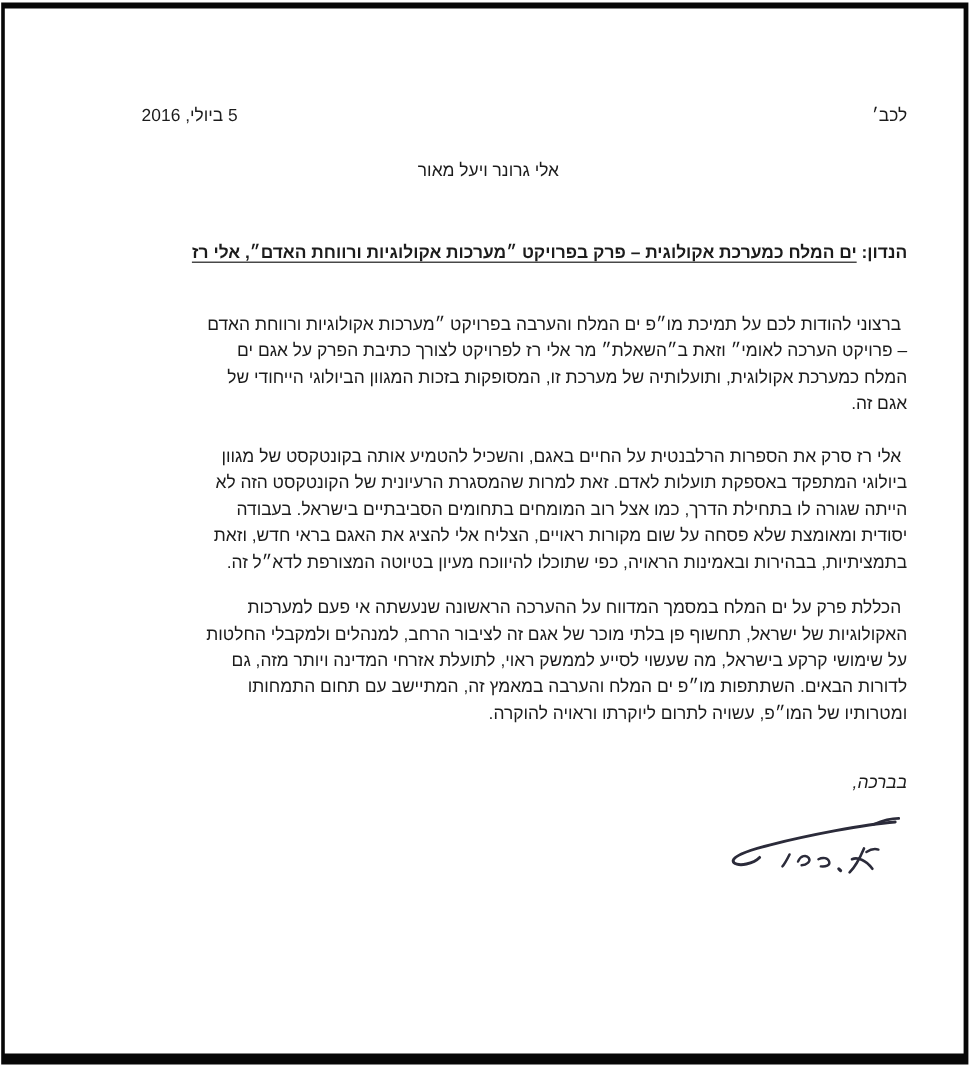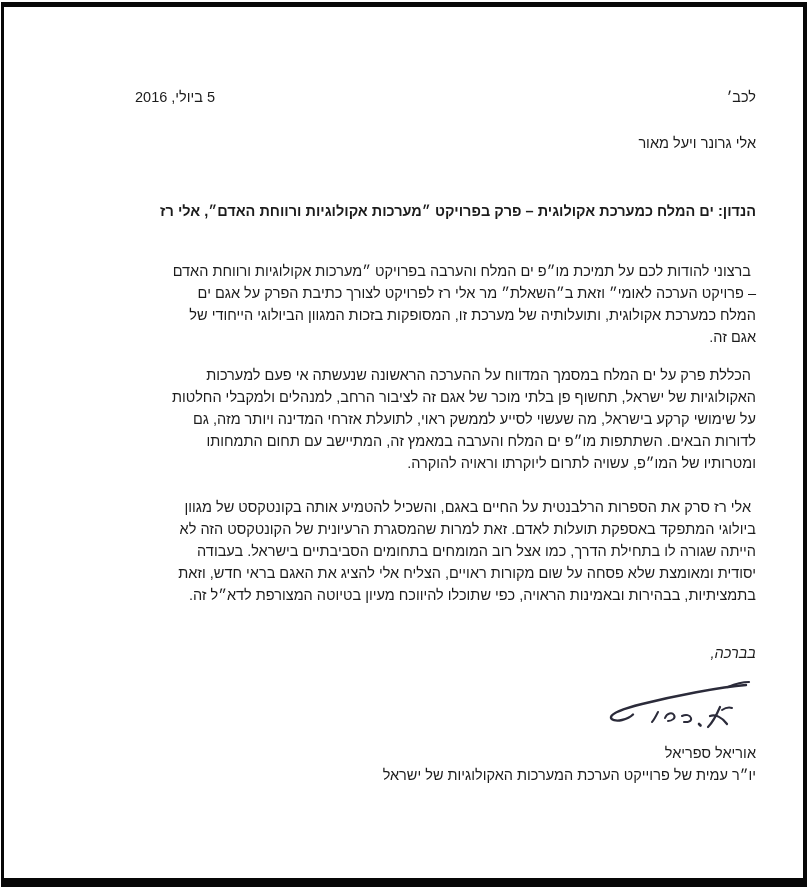--- a/index.html
+++ b/index.html
@@ -38,34 +38,36 @@
     line-height: 22px;
     text-align: right;
   }
   .header-row {
     margin-top: 86px;
     display: flex;
     justify-content: space-between;
     align-items: flex-start;
   }
   .date {
-    margin-left: 77px;
+    margin-left: 60px;
     text-align: center;
   }
   .recipient-block {
     margin-top: 24px;
+    text-align: center;
   }
   .recipient-block div {
     line-height: 22px;
   }
   .subject-line {
     margin-top: 46px;
     font-weight: bold;
   }
   .subject-underlined {
+    text-decoration: underline;
     text-underline-offset: 3px;
   }
   .greeting {
     margin-top: 24px;
   }
   .para {
     white-space: pre-line;
     text-indent: 5px;
     line-height: 22px;
   }
@@ -116,30 +118,30 @@
       <span>הנדון:</span>
       <span> </span>
       <span class="subject-underlined">ים המלח כמערכת אקולוגית – פרק בפרויקט ״מערכות אקולוגיות ורווחת האדם״, אלי רז</span>
     </div>
 
 
     <div class="para para-1">ברצוני להודות לכם על תמיכת מו״פ ים המלח והערבה בפרויקט ״מערכות אקולוגיות ורווחת האדם
 – פרויקט הערכה לאומי״  וזאת ב״השאלת״ מר אלי רז לפרויקט לצורך כתיבת הפרק על אגם ים
 המלח כמערכת אקולוגית, ותועלותיה של מערכת זו, המסופקות בזכות המגוון הביולוגי הייחודי של
 אגם זה.</div>
+    <div class="para para-2">אלי רז סרק את הספרות הרלבנטית על החיים באגם, והשכיל להטמיע אותה בקונטקסט של מגוון
+ביולוגי המתפקד באספקת תועלות לאדם. זאת למרות שהמסגרת הרעיונית של הקונטקסט הזה לא
+הייתה שגורה לו בתחילת הדרך, כמו אצל רוב המומחים בתחומים הסביבתיים בישראל. בעבודה
+יסודית ומאומצת שלא פסחה על שום מקורות ראויים, הצליח אלי להציג את האגם בראי חדש, וזאת
+בתמציתיות, בבהירות ובאמינות הראויה, כפי שתוכלו להיווכח מעיון בטיוטה המצורפת לדא״ל זה.</div>
     <div class="para para-3">הכללת פרק על ים המלח במסמך המדווח על ההערכה הראשונה שנעשתה אי פעם למערכות
 האקולוגיות של ישראל, תחשוף פן בלתי מוכר של אגם זה לציבור הרחב, למנהלים ולמקבלי החלטות
 על שימושי קרקע בישראל, מה שעשוי לסייע לממשק ראוי, לתועלת אזרחי המדינה ויותר מזה, גם
 לדורות הבאים.  השתתפות מו״פ ים המלח והערבה במאמץ זה, המתיישב עם תחום התמחותו
 ומטרותיו של המו״פ, עשויה לתרום ליוקרתו וראויה להוקרה.</div>
-    <div class="para para-2">אלי רז סרק את הספרות הרלבנטית על החיים באגם, והשכיל להטמיע אותה בקונטקסט של מגוון
-ביולוגי המתפקד באספקת תועלות לאדם. זאת למרות שהמסגרת הרעיונית של הקונטקסט הזה לא
-הייתה שגורה לו בתחילת הדרך, כמו אצל רוב המומחים בתחומים הסביבתיים בישראל. בעבודה
-יסודית ומאומצת שלא פסחה על שום מקורות ראויים, הצליח אלי להציג את האגם בראי חדש, וזאת
-בתמציתיות, בבהירות ובאמינות הראויה, כפי שתוכלו להיווכח מעיון בטיוטה המצורפת לדא״ל זה.</div>
 
     <div class="closing">בברכה,</div>
 
     <div class="signature-wrap">
       <svg viewBox="0 0 152 62" xmlns="http://www.w3.org/2000/svg" aria-hidden="true">
         <g fill="none" stroke="#2b2b3a" stroke-linecap="round">
 
           <path d="M126 13 C133 10, 141 8, 147 8" stroke-width="2.2"></path>
 
           <path d="M144 11 C118 13, 72 22, 40 30 C24 34, 10 39, 9 43 C8.5 46, 14 47.5, 20 46 C25 44.8, 29 42.5, 31 40.5" stroke-width="2.4"></path>
@@ -150,19 +152,15 @@
 
           <path d="M97 50 L98.5 51.5" stroke-width="2.6"></path>
 
           <path d="M118 33 C115 40, 111 48, 106 53" stroke-width="2.2"></path>
           <path d="M108 42 C113 40, 120 43, 125 50" stroke-width="2.2"></path>
           <path d="M120 36 C123 34, 127 33, 130 34" stroke-width="2"></path>
         </g>
       </svg>
     </div>
 
-    <div class="signer-block">
-      <div>אוריאל ספריאל</div>
-      <div>יו״ר עמית של פרוייקט הערכת המערכות האקולוגיות של ישראל</div>
-    </div>
 
   </div>
 </div>
 
 </body></html>

